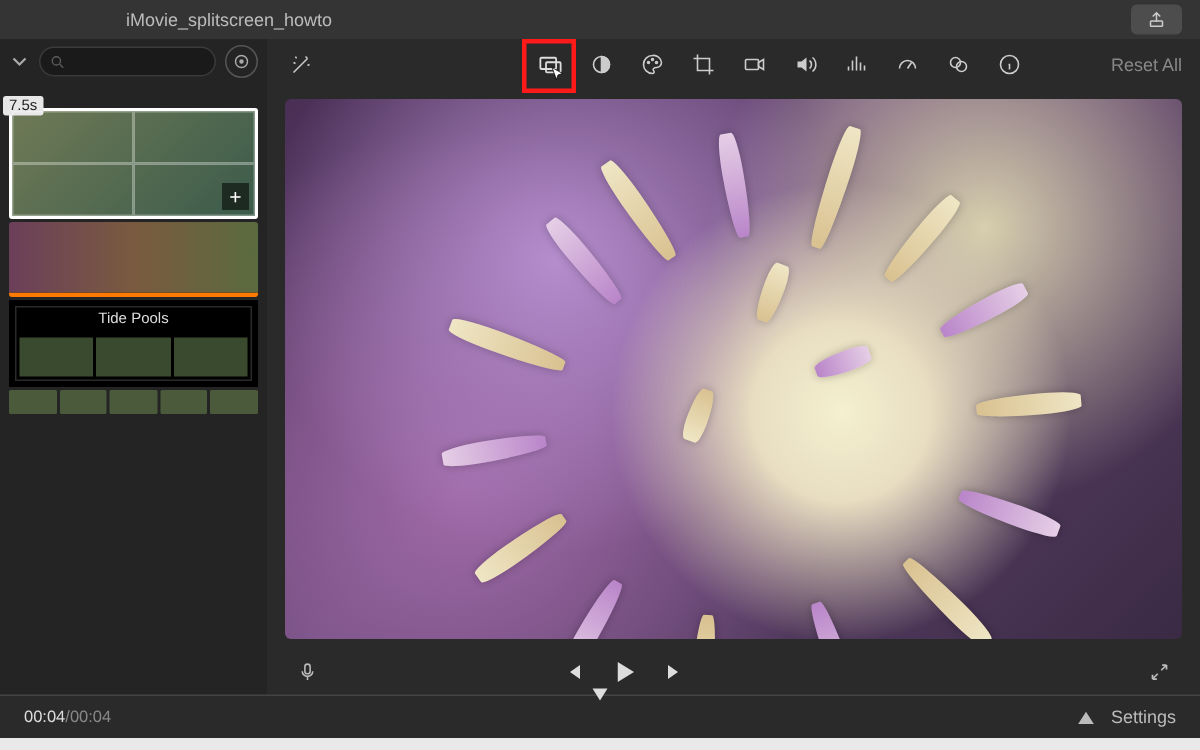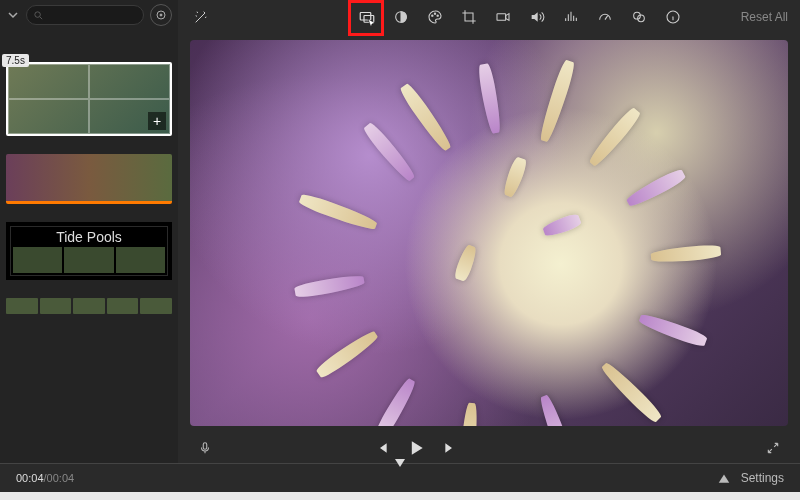--- a/index.html
+++ b/index.html
@@ -39,42 +39,42 @@
   }
   .search-field {
     flex:1; height:20px; border-radius:10px; background:#1a1a1a; border:1px solid #3a3a3a;
     display:flex; align-items:center; padding:0 6px; color:#888;
   }
   .search-field svg { opacity:.6;}
   .round-btn {
     width:22px; height:22px; border-radius:50%; border:1px solid #555;
     display:flex; align-items:center; justify-content:center; color:#aaa;
   }
-  .media-browser { flex:1; padding:4px 6px; display:flex; flex-direction:column; gap:18px; overflow:hidden;}
+  .media-browser { flex:1; padding:4px 6px; display:flex; flex-direction:column; gap:2px; overflow:hidden;}
   .clip-thumb {
     width: 100%; border-radius:2px; position:relative;
     background: #3c5a3f;
   }
   .selected-clip { height:74px; border:2px solid #fff; background: linear-gradient(135deg,#6f7a56,#3b5b4b);}
   .selected-clip .skim {
     position:absolute; inset:0; display:grid; grid-template-columns:1fr 1fr; grid-template-rows:1fr 1fr;
   }
   .selected-clip .skim div{ border:1px solid rgba(255,255,255,.35);}
   .dur-badge {
     position:absolute; top:-10px; left:-6px; background:#e7e7e7; color:#222;
     font-size:10px; padding:1px 4px; border-radius:2px;
   }
   .plus-overlay {
     position:absolute; right:4px; bottom:4px; width:18px;height:18px; background:rgba(0,0,0,.55);
     display:flex; align-items:center; justify-content:center; color:#fff; font-size:14px;
   }
   .thumb2{ height:50px; background:linear-gradient(90deg,#6b3f5a,#7a5a3f,#5a6b3f); border-bottom:3px solid #ff7a00;}
   .title-card { height:58px; background:#000; padding:4px;}
   .title-card .inner{border:1px solid #2a2a2a; height:100%; display:flex; flex-direction:column; align-items:center; justify-content:space-between;}
-  .title-card .tname{ color:#ddd; font-size:14px; margin-top:2px;}
+  .title-card .tname{ color:#ddd; font-size:10px; margin-top:2px;}
   .title-card .row{ display:flex; gap:2px; width:100%; padding:0 2px 2px;}
   .title-card .mini{ flex:1; height:26px; background:#3a4a2f;}
   .strip{ height:16px; display:flex; gap:2px;}
   .strip span{ flex:1; background:#4a5a3a; border-radius:1px;}
   .viewer-pane { flex:1; display:flex; flex-direction:column; background:#2a2a2a;}
   .toolbar {
     height:34px; display:flex; align-items:center; gap:12px; padding:0 12px;
     color:#bbb; position:relative;
   }
   .toolbar .spacer{ flex:0 0 120px;}
@@ -110,20 +110,29 @@
   .timebar .settings{ margin-left:auto; color:#bbb; font-size:12px; display:flex; align-items:center; gap:10px;}
   .playhead-track{ position:absolute; left:0; right:0; top:-1px; height:1px; background:#444;}
   .playhead{ position:absolute; left:50%; top:-6px; transform:translateX(-50%);}
   svg{ display:block;}
 </style>
 </head>
 <body>
 
 <div class="app">
 
+  <div class="titlebar">
+    <span class="title">iMovie_splitscreen_howto</span>
+    <div class="share-btn">
+      <svg width="12" height="12" viewBox="0 0 24 24" fill="none" stroke="#ccc" stroke-width="2">
+          <path d="M12 3v12M7 8l5-5 5 5"></path>
+          <rect x="4" y="14" width="16" height="7" rx="1"></rect>
+        </svg>
+    </div>
+  </div>
 
   <div class="workspace">
 
     <div class="sidebar">
       <div class="sidebar-toprow">
         <div class="dropdown-caret">
           <svg width="10" height="10" viewBox="0 0 10 10">
               <path d="M1 3l4 4 4-4" stroke="#aaa" stroke-width="1.5" fill="none"></path>
             </svg>
         </div>

